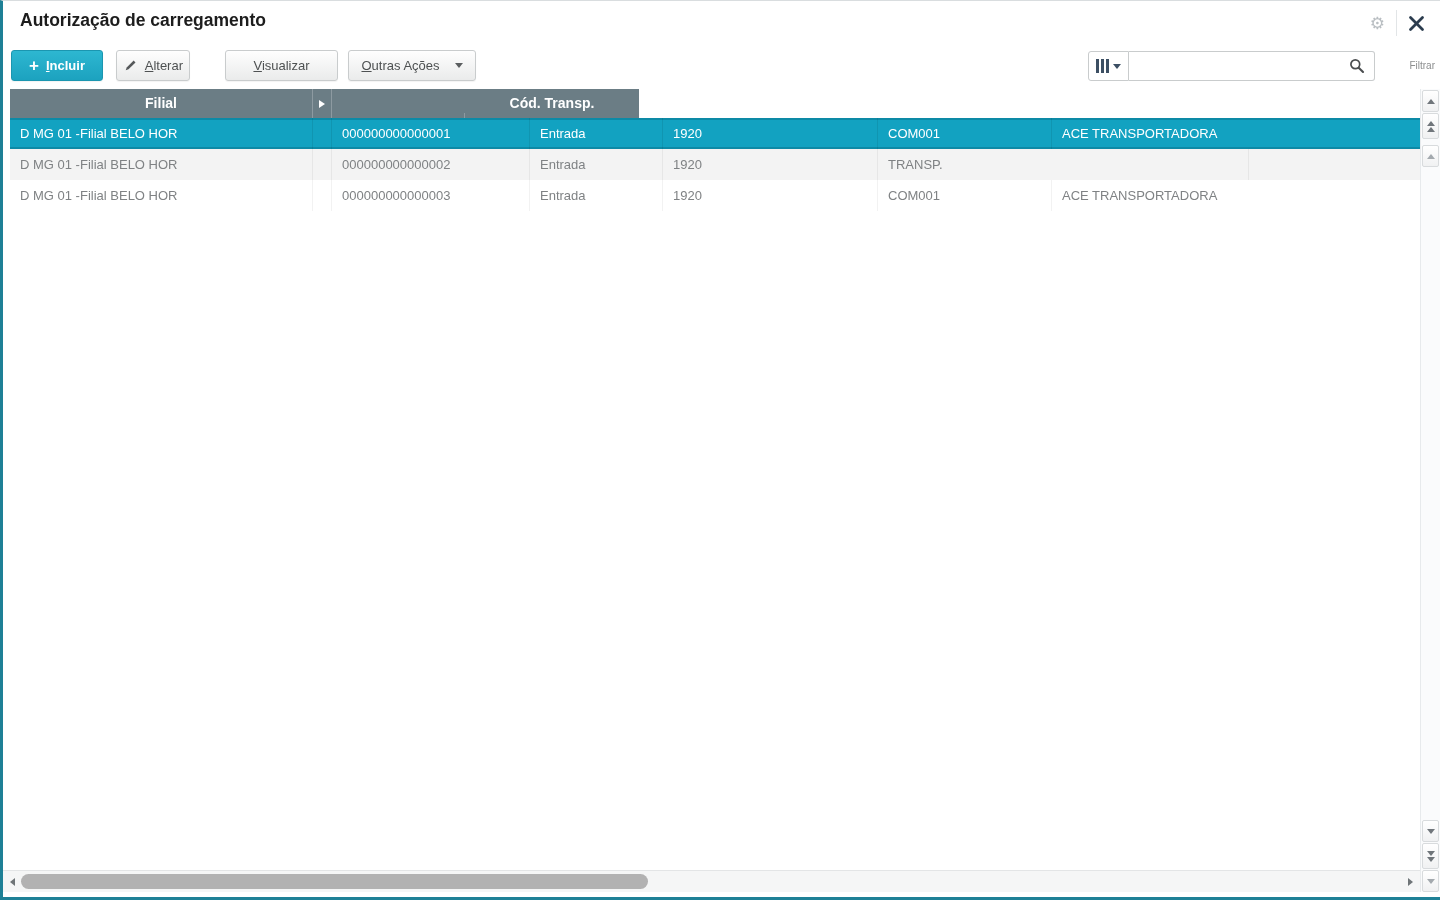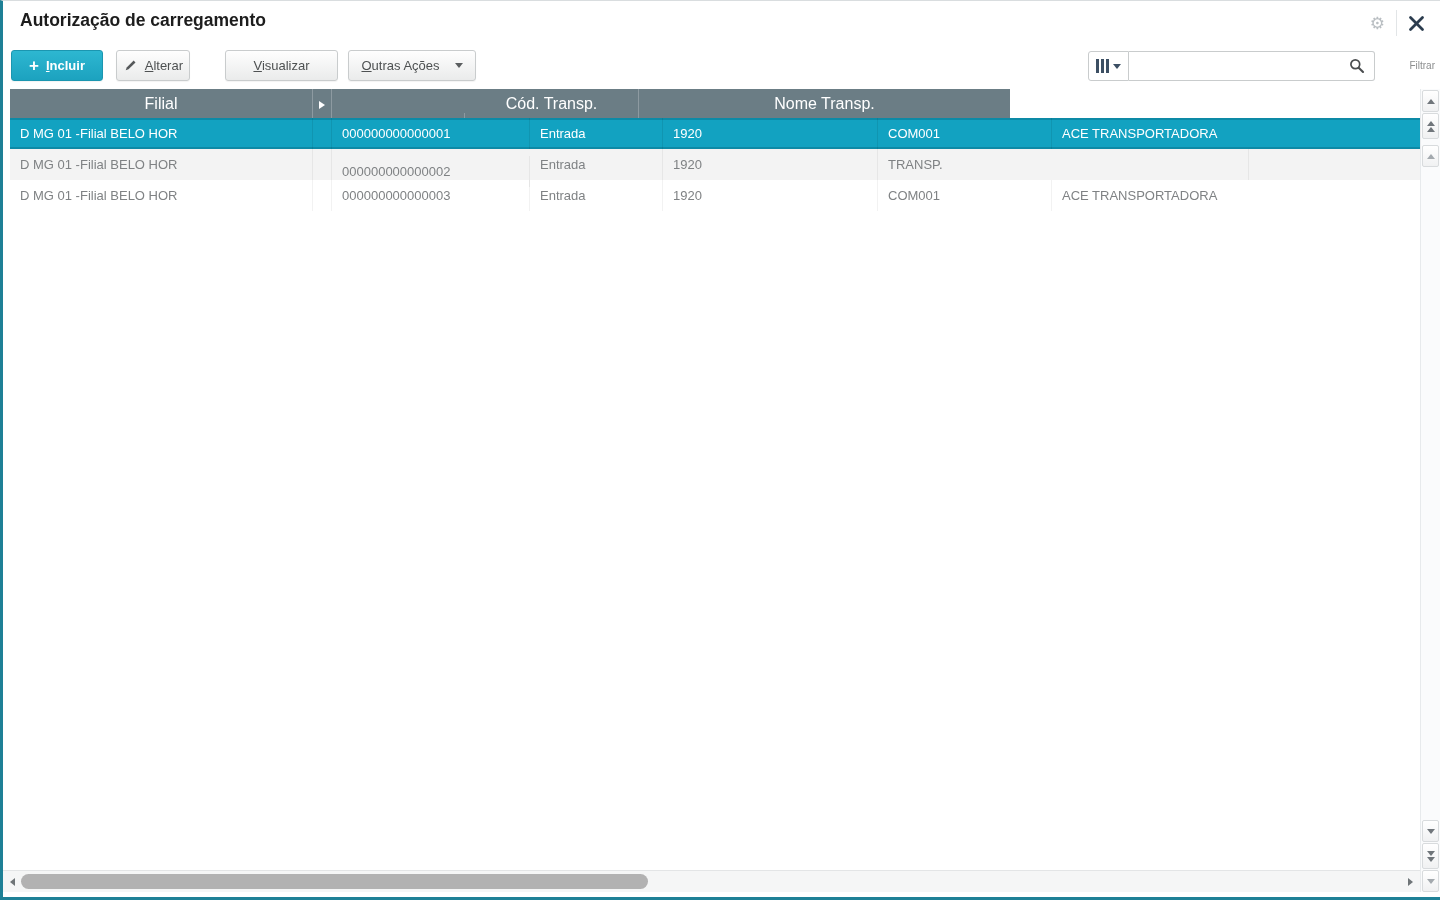--- a/index.html
+++ b/index.html
@@ -39,21 +39,21 @@
   .search-wrap{position:absolute;left:1126px;top:4px;width:246px;height:30px;box-sizing:border-box;
                border:1px solid #c9cccd;border-left:none;border-radius:0 3px 3px 0;background:#fff;
                display:flex;align-items:center}
   .search-input{flex:1;border:none;outline:none;height:26px;padding:0 8px;font-size:13px;
                 font-family:inherit;color:#333;background:transparent;min-width:0}
   .search-icon{padding:0 9px;display:flex;cursor:pointer}
   .filtrar{position:absolute;right:5px;top:13px;font-size:10px;color:#8b8d8e;cursor:pointer}
 
   
   .grid-header{position:absolute;left:7px;top:88px;height:29px;display:flex;background:#6b7d85}
-  .hcell{height:42px;line-height:29px;text-align:center;color:#fff;font-size:16px;font-weight:400;
+  .hcell{height:42px;line-height:29px;text-align:center;color:#fff;font-size:14px;font-weight:700;
          border-right:1px solid #8d9aa1;box-sizing:border-box;overflow:hidden;cursor:pointer;white-space:nowrap}
   .hcell:last-child{border-right:none}
   .ptr{display:inline-block;width:0;height:0;border-top:4px solid transparent;
        border-bottom:4px solid transparent;border-left:6px solid #fff;vertical-align:middle}
   .grid-body{position:absolute;left:7px;top:117px}
   .grow{display:flex;height:31px;background:#fff;cursor:pointer}
   .grow.alt{background:#f3f3f3}
   .grow.selected{background:#12a2c1;box-shadow:inset 0 2px 0 #0d8aa6,inset 0 -2px 0 #0d8aa6}
   .gcell{height:31px;line-height:31px;font-size:13px;color:#7f8284;padding-left:10px;
          box-sizing:border-box;border-right:1px solid rgba(0,0,0,.05);white-space:nowrap;overflow:hidden}
@@ -144,36 +144,35 @@
       </span>
     </div>
     <div class="filtrar">Filtrar</div>
   </div>
 
   <div class="grid-header" id="grid-header">
       <div class="hcell" style="width: 303px;">Filial</div>
       <div class="hcell" style="width: 19px;"><span class="ptr"></span></div>
       <div class="hcell" style="width: 133px; margin-top: 24px;">Tipo</div>
       <div class="hcell" style="width: 174px;">Cód. Transp.</div>
-      <div class="hcell" style="width: 371px;">Nome Transp.</div>
     </div>
   <div class="grid-body" id="grid-body">
       <div class="grow selected">
         <div class="gcell" style="width: 303px;">D MG 01 -Filial BELO HOR</div>
         <div class="gcell" style="width: 19px;"></div>
         <div class="gcell" style="width: 198px;">000000000000001</div>
         <div class="gcell" style="width: 133px;">Entrada</div>
         <div class="gcell" style="width: 215px;">1920</div>
         <div class="gcell" style="width: 174px;">COM001</div>
         <div class="gcell" style="width: 371px;">ACE TRANSPORTADORA</div>
       </div>
       <div class="grow alt">
         <div class="gcell" style="width: 303px;">D MG 01 -Filial BELO HOR</div>
         <div class="gcell" style="width: 19px;"></div>
-        <div class="gcell" style="width: 198px; margin-top: 7px;">000000000000002</div>
+        <div class="gcell" style="width: 198px;">000000000000002</div>
         <div class="gcell" style="width: 133px;">Entrada</div>
         <div class="gcell" style="width: 215px;">1920</div>
         <div class="gcell" style="width: 371px;">TRANSP.</div>
       </div>
       <div class="grow">
         <div class="gcell" style="width: 303px;">D MG 01 -Filial BELO HOR</div>
         <div class="gcell" style="width: 19px;"></div>
         <div class="gcell" style="width: 198px;">000000000000003</div>
         <div class="gcell" style="width: 133px;">Entrada</div>
         <div class="gcell" style="width: 215px;">1920</div>

